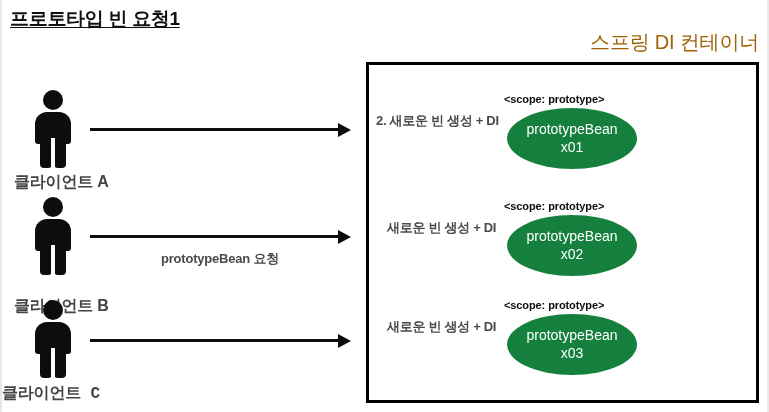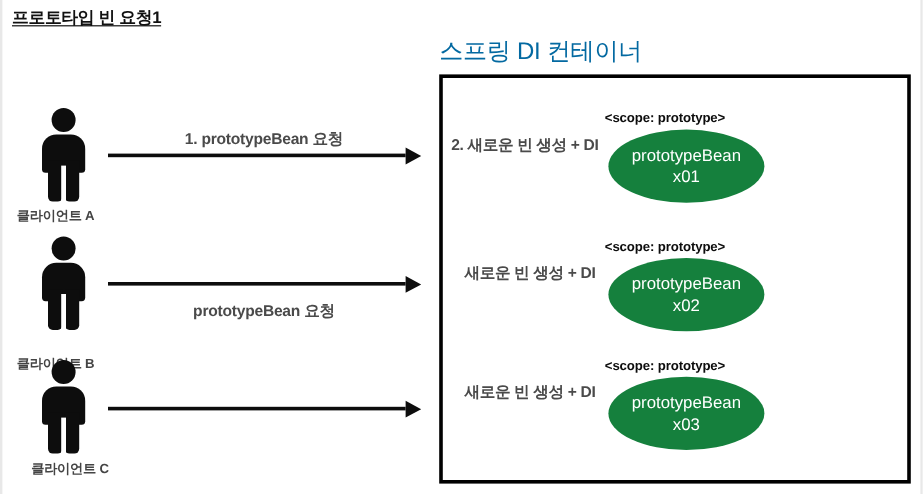--- a/index.html
+++ b/index.html
@@ -17,37 +17,37 @@
     background: #ffffff;
     border-left: 2px solid #e8e8e8;
     border-right: 2px solid #e8e8e8;
     box-sizing: border-box;
     overflow: hidden;
   }
   .slide-title {
     position: absolute;
     left: 8px;
     top: 6px;
-    font-size: 14px;
+    font-size: 19px;
     font-weight: bold;
     color: #111111;
     text-decoration: underline;
     text-underline-offset: 2px;
     letter-spacing: -0.3px;
     white-space: nowrap;
   }
   .container-title {
     position: absolute;
     left: 364px;
     top: 29px;
     width: 393px;
-    text-align: left;
+    text-align: right;
     font-size: 20px;
     font-weight: normal;
-    color: #0369a1;
+    color: #a16207;
     letter-spacing: -0.2px;
     white-space: nowrap;
   }
   .di-container {
     position: absolute;
     left: 364px;
     top: 62px;
     width: 393px;
     height: 341px;
     border: 3px solid #000000;
@@ -91,21 +91,21 @@
   .person .gap {
     position: absolute;
     left: 21px;
     top: 48px;
     width: 4px;
     height: 30px;
     background: #ffffff;
   }
   .client-label {
     position: absolute;
-    font-size: 11px;
+    font-size: 16px;
     font-weight: bold;
     color: #444444;
     white-space: nowrap;
     letter-spacing: -0.2px;
   }
   
   .arrow-line {
     position: absolute;
     height: 3px;
     background: #0d0d0d;
@@ -178,21 +178,20 @@
     <div class="head"></div>
     <div class="body"></div>
     <div class="legL"></div>
     <div class="legR"></div>
     <div class="gap"></div>
   </div>
   <div class="client-label" style="left:12px; top:172px;">클라이언트 A</div>
 
   <div class="arrow-line" style="left:88px; top:128px; width:248px;"></div>
   <div class="arrow-head" style="left:336px; top:122.5px;"></div>
-  <div class="arrow-label" style="left:88px; top:107px; width:260px;">1. prototypeBean 요청</div>
 
   <div class="create-label" style="left:374px; top:112px;">2. 새로운 빈 생성 + DI</div>
   <div class="scope-label" style="left:502px; top:93px; width:136px;">&lt;scope: prototype&gt;</div>
   <div class="bean-ellipse" style="left:505px; top:108px;">
     <span class="bean-name">prototypeBean</span>
     <span class="bean-id">x01</span>
   </div>
 
   <div class="person" style="left:28px; top:197px;">
     <div class="head"></div>
@@ -214,21 +213,21 @@
     <span class="bean-id">x02</span>
   </div>
 
   <div class="person" style="left:28px; top:300px;">
     <div class="head"></div>
     <div class="body"></div>
     <div class="legL"></div>
     <div class="legR"></div>
     <div class="gap"></div>
   </div>
-  <div class="client-label" style="left:24px; top:383px;">클라이언트 C</div>
+  <div class="client-label" style="left:0; top:383px;font-family:Liberation Mono, monospace;">클라이언트 C</div>
 
   <div class="arrow-line" style="left:88px; top:339px; width:248px;"></div>
   <div class="arrow-head" style="left:336px; top:333.5px;"></div>
 
   <div class="create-label" style="left:385px; top:318px;">새로운 빈 생성 + DI</div>
   <div class="scope-label" style="left:502px; top:299px; width:136px;">&lt;scope: prototype&gt;</div>
   <div class="bean-ellipse" style="left:505px; top:314px;">
     <span class="bean-name">prototypeBean</span>
     <span class="bean-id">x03</span>
   </div>

